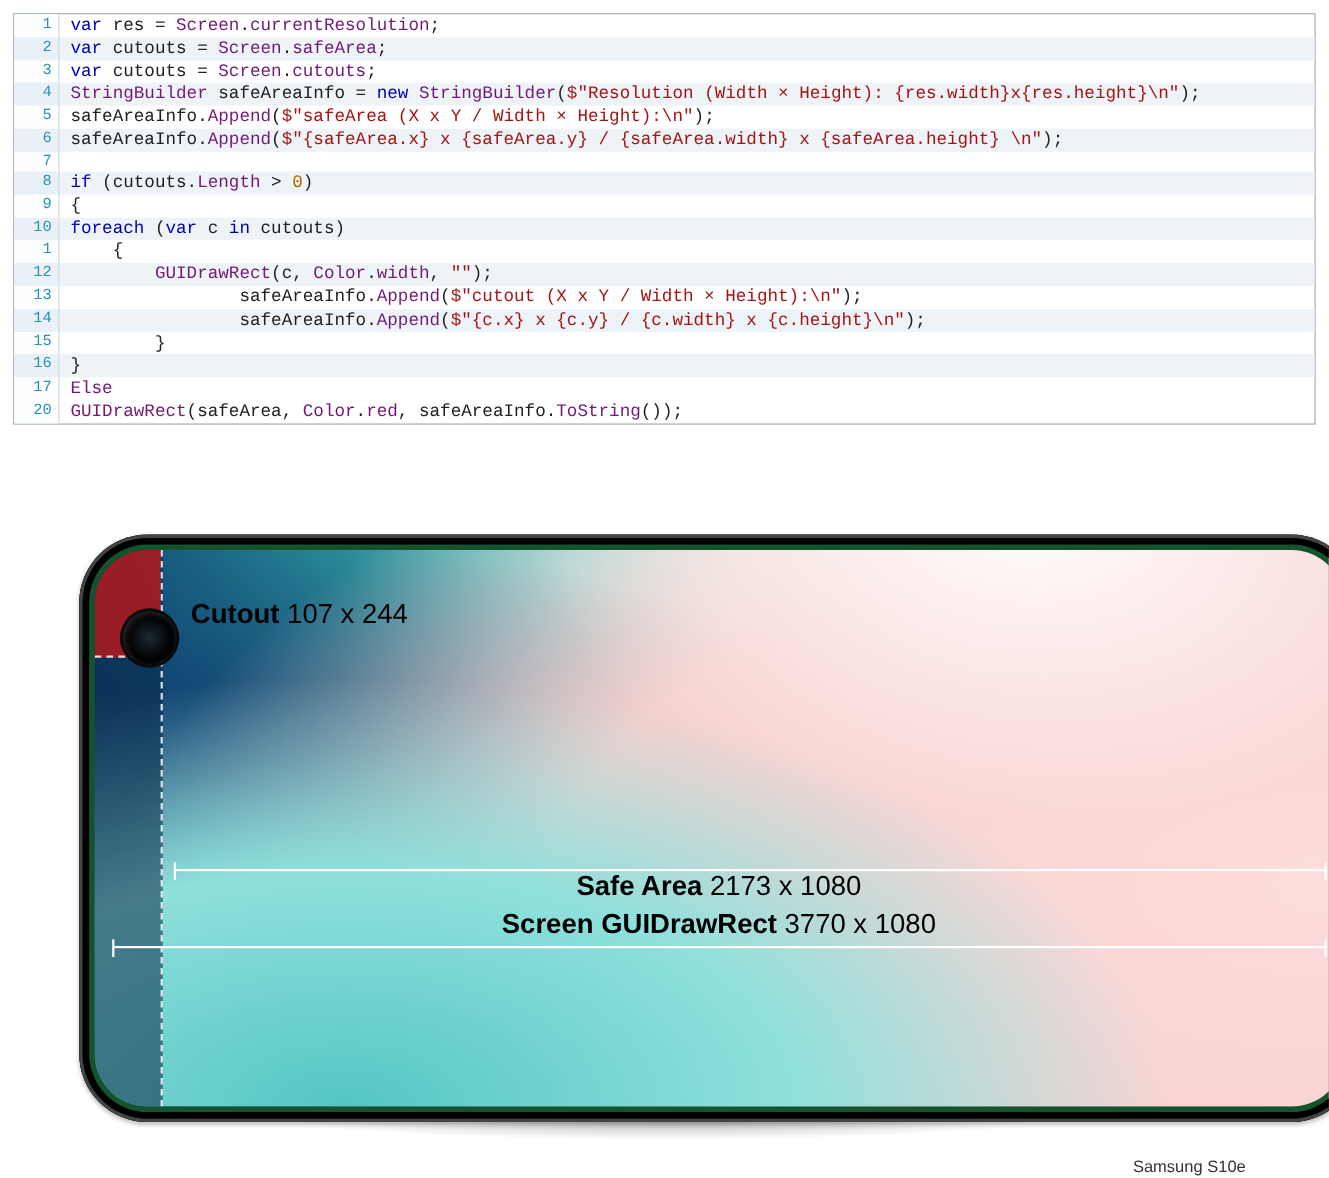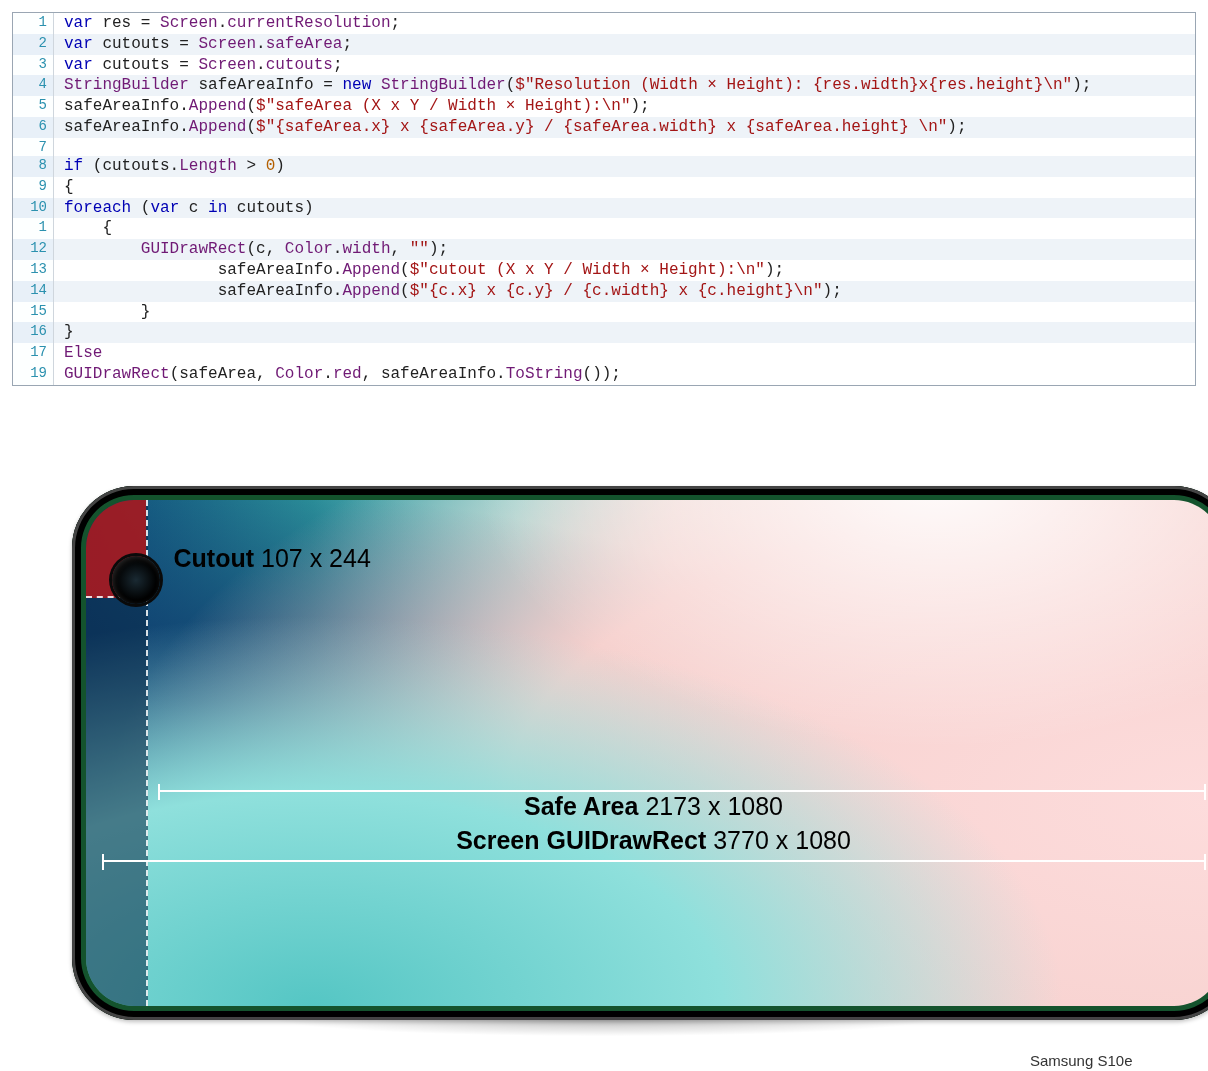--- a/index.html
+++ b/index.html
@@ -136,21 +136,21 @@
     <div class="code-line stripe"><div class="gutter">8</div><div class="src"><span class="kw">if</span><span> (cutouts.</span><span class="alt">Length</span><span> &gt; </span><span class="num">0</span><span>)</span></div></div>
     <div class="code-line"><div class="gutter">9</div><div class="src"><span>{</span></div></div>
     <div class="code-line stripe"><div class="gutter">10</div><div class="src"><span class="kw">foreach</span><span> (</span><span class="kw">var</span><span> c </span><span class="kw">in</span><span> cutouts)</span></div></div>
     <div class="code-line"><div class="gutter">1</div><div class="src"><span>    {</span></div></div>
     <div class="code-line stripe"><div class="gutter">12</div><div class="src"><span>        </span><span class="alt">GUIDrawRect</span><span>(c, </span><span class="type">Color</span><span>.</span><span class="alt">width</span><span>, </span><span class="str">""</span><span>);</span></div></div>
     <div class="code-line"><div class="gutter">13</div><div class="src"><span>                safeAreaInfo.</span><span class="alt">Append</span><span>(</span><span class="str">$"cutout (X x Y / Width × Height):\n"</span><span>);</span></div></div>
     <div class="code-line stripe"><div class="gutter">14</div><div class="src"><span>                safeAreaInfo.</span><span class="alt">Append</span><span>(</span><span class="str">$"{c.x} x {c.y} / {c.width} x {c.height}\n"</span><span>);</span></div></div>
     <div class="code-line"><div class="gutter">15</div><div class="src"><span>        }</span></div></div>
     <div class="code-line stripe"><div class="gutter">16</div><div class="src"><span>}</span></div></div>
     <div class="code-line"><div class="gutter">17</div><div class="src"><span class="type">Else</span></div></div>
-    <div class="code-line"><div class="gutter">19</div><div class="src"><span class="alt">GUIDrawRect</span><span>(safeArea, </span><span class="type">Color</span><span>.</span><span class="alt">red</span><span>, safeAreaInfo.</span><span class="alt">ToString</span><span>());</span></div></div>
+    <div class="code-line"><div class="gutter">20</div><div class="src"><span class="alt">GUIDrawRect</span><span>(safeArea, </span><span class="type">Color</span><span>.</span><span class="alt">red</span><span>, safeAreaInfo.</span><span class="alt">ToString</span><span>());</span></div></div>
   </div>
 
 <div class="phone-area">
   <div class="phone-frame">
     <div class="phone-screen">
       <div class="cutout-band"></div>
       <div class="cutout-red"></div>
       <div class="camera"></div>
 
       <div class="lbl" style="top:44px; left:88px;">

